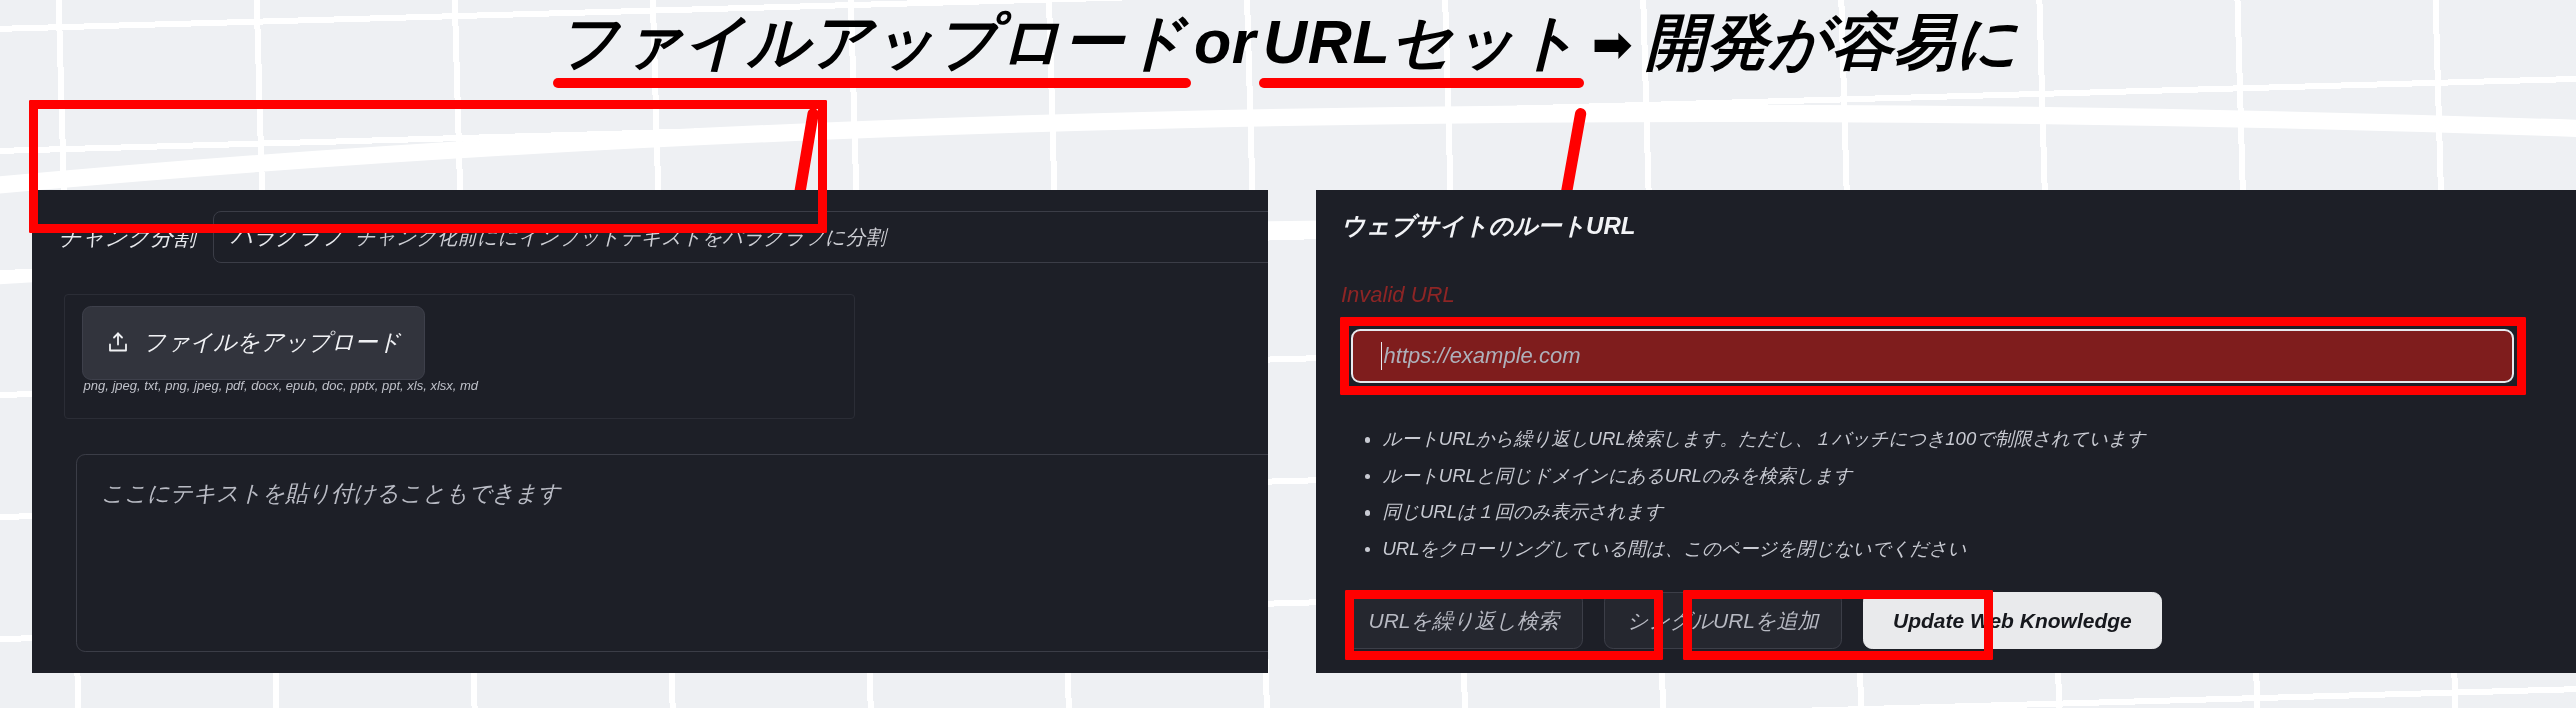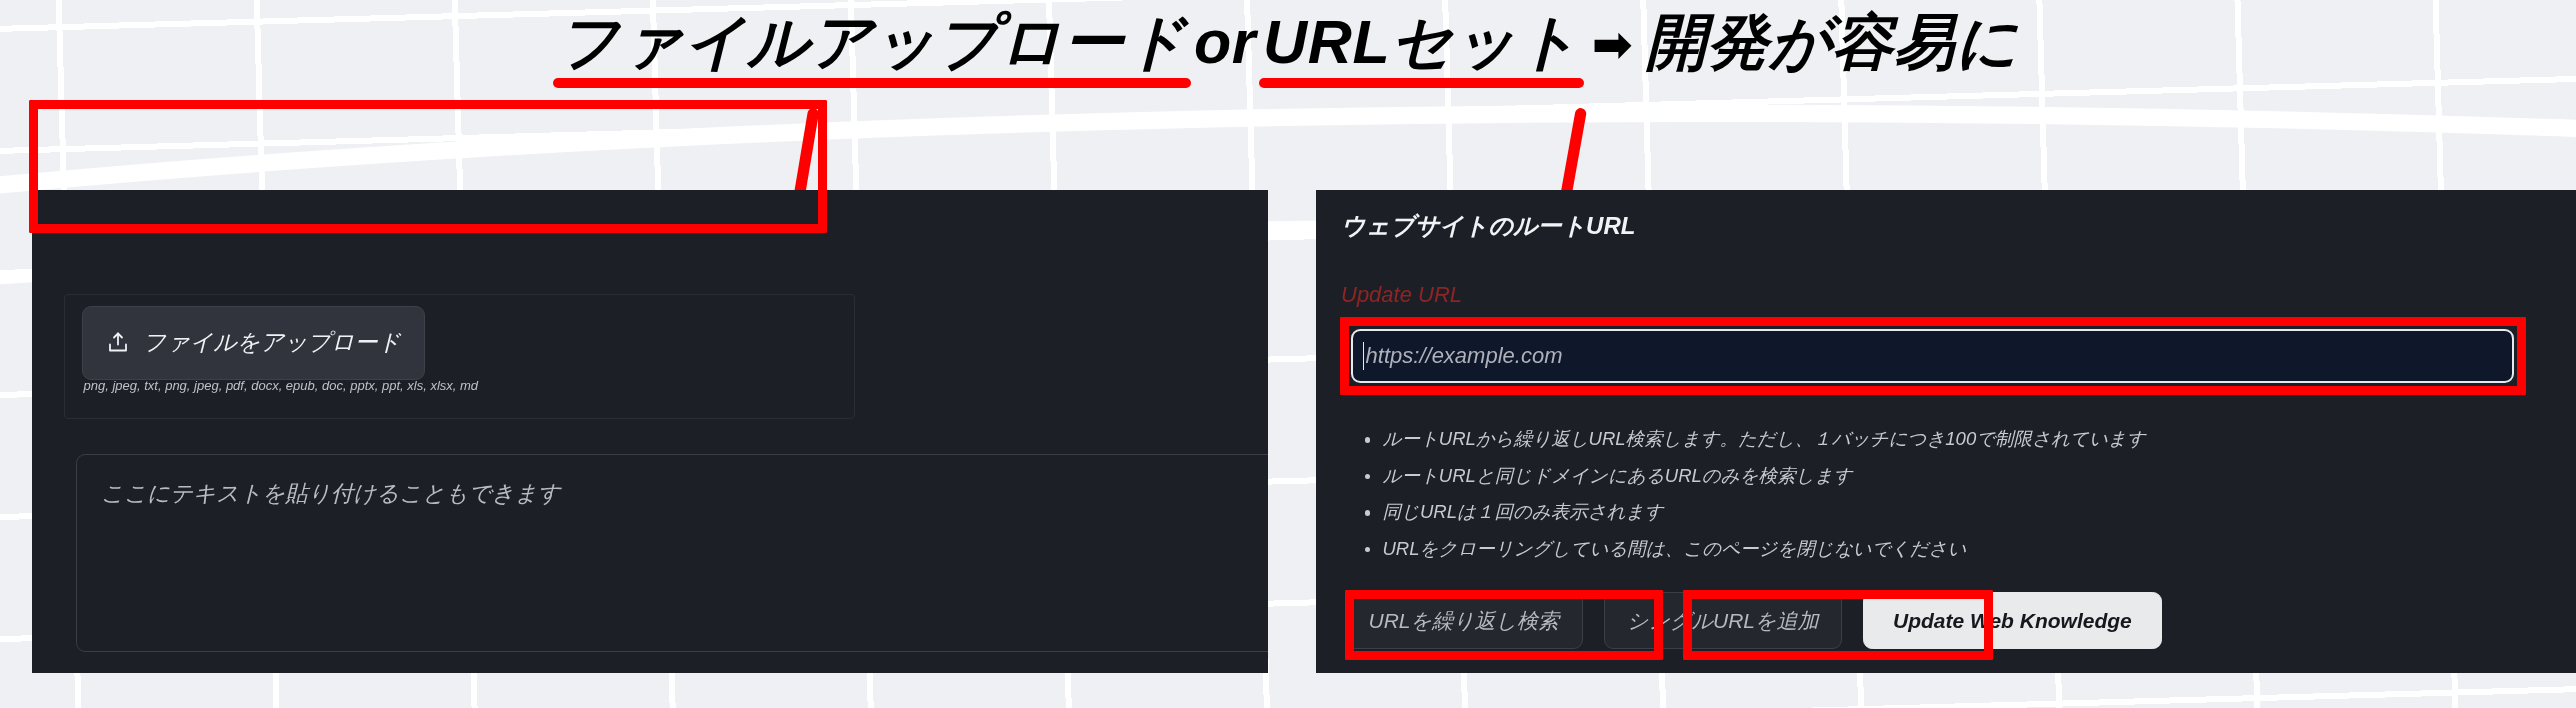--- a/index.html
+++ b/index.html
@@ -216,26 +216,26 @@
     font-size: 22px;
     white-space: nowrap;
   }
   .url-input {
     position: absolute;
     left: 1351px;
     top: 329px;
     width: 1163px;
     height: 54px;
     box-sizing: border-box;
-    background: #0f172a;
+    background: #7f1d1d;
     border: 2px solid #e8e9ee;
     border-radius: 9.2px;
     display: flex;
     align-items: center;
-    padding: 0 10px;
+    padding: 0 28px;
   }
   .url-input .caret {
     width: 1.3px;
     height: 28px;
     background: #e8e9ee;
     margin-right: 1.3px;
   }
   .url-input .ph {
     color: #aeb0ba;
     font-size: 22px;
@@ -319,20 +319,28 @@
     <span class="seg uline">ファイルアップロード</span><span class="spacer-or">or</span><span class="seg uline">URLセット</span><span class="arrow-glyph">➡</span><span class="seg">開発が容易に</span>
   </div>
 
   <svg class="pointer-svg" viewBox="0 0 3900 1073" width="2576" height="709">
     <line x1="1231" y1="172" x2="1186" y2="440" stroke="#ff0000" stroke-width="17" stroke-linecap="round"></line>
     <line x1="2393" y1="172" x2="2345" y2="440" stroke="#ff0000" stroke-width="17" stroke-linecap="round"></line>
   </svg>
 
   <div class="panel" id="panel-left">
 
+    <div class="chunk-row">
+      <span class="chunk-label">チャンク分割</span>
+      <div class="chunk-select">
+        <span class="value">パラグラフ</span>
+        <span class="desc">チャンク化前ににインプットテキストをパラグラフに分割</span>
+
+      </div>
+    </div>
 
     <div class="upload-zone">
       <div class="upload-btn">
         <span class="upload-icon">
           <svg width="24" height="25" viewBox="0 0 24 24" fill="none" stroke="#f0f1f4" stroke-width="1.8" stroke-linecap="round" stroke-linejoin="round">
             <path d="M12 3v11"></path>
             <path d="M8 7l4-4 4 4"></path>
             <path d="M4 14v6h16v-6"></path>
           </svg>
         </span>
@@ -345,21 +353,21 @@
       <span class="ph">ここにテキストを貼り付けることもできます</span>
     </div>
 
   </div>
 
   <div class="hl-box" id="hl-upload"></div>
 
   <div class="panel" id="panel-right">
 
     <div class="url-title">ウェブサイトのルートURL</div>
-    <div class="url-error">Update URL</div>
+    <div class="url-error">Invalid URL</div>
 
     <ul class="bullets">
       <li>ルートURLから繰り返しURL検索します。ただし、１バッチにつき100で制限されています</li>
       <li>ルートURLと同じドメインにあるURLのみを検索します</li>
       <li>同じURLは１回のみ表示されます</li>
       <li>URLをクローリングしている間は、このページを閉じないでください</li>
     </ul>
 
     <div class="btn-row">
       <div class="btn btn-dark">URLを繰り返し検索</div>

